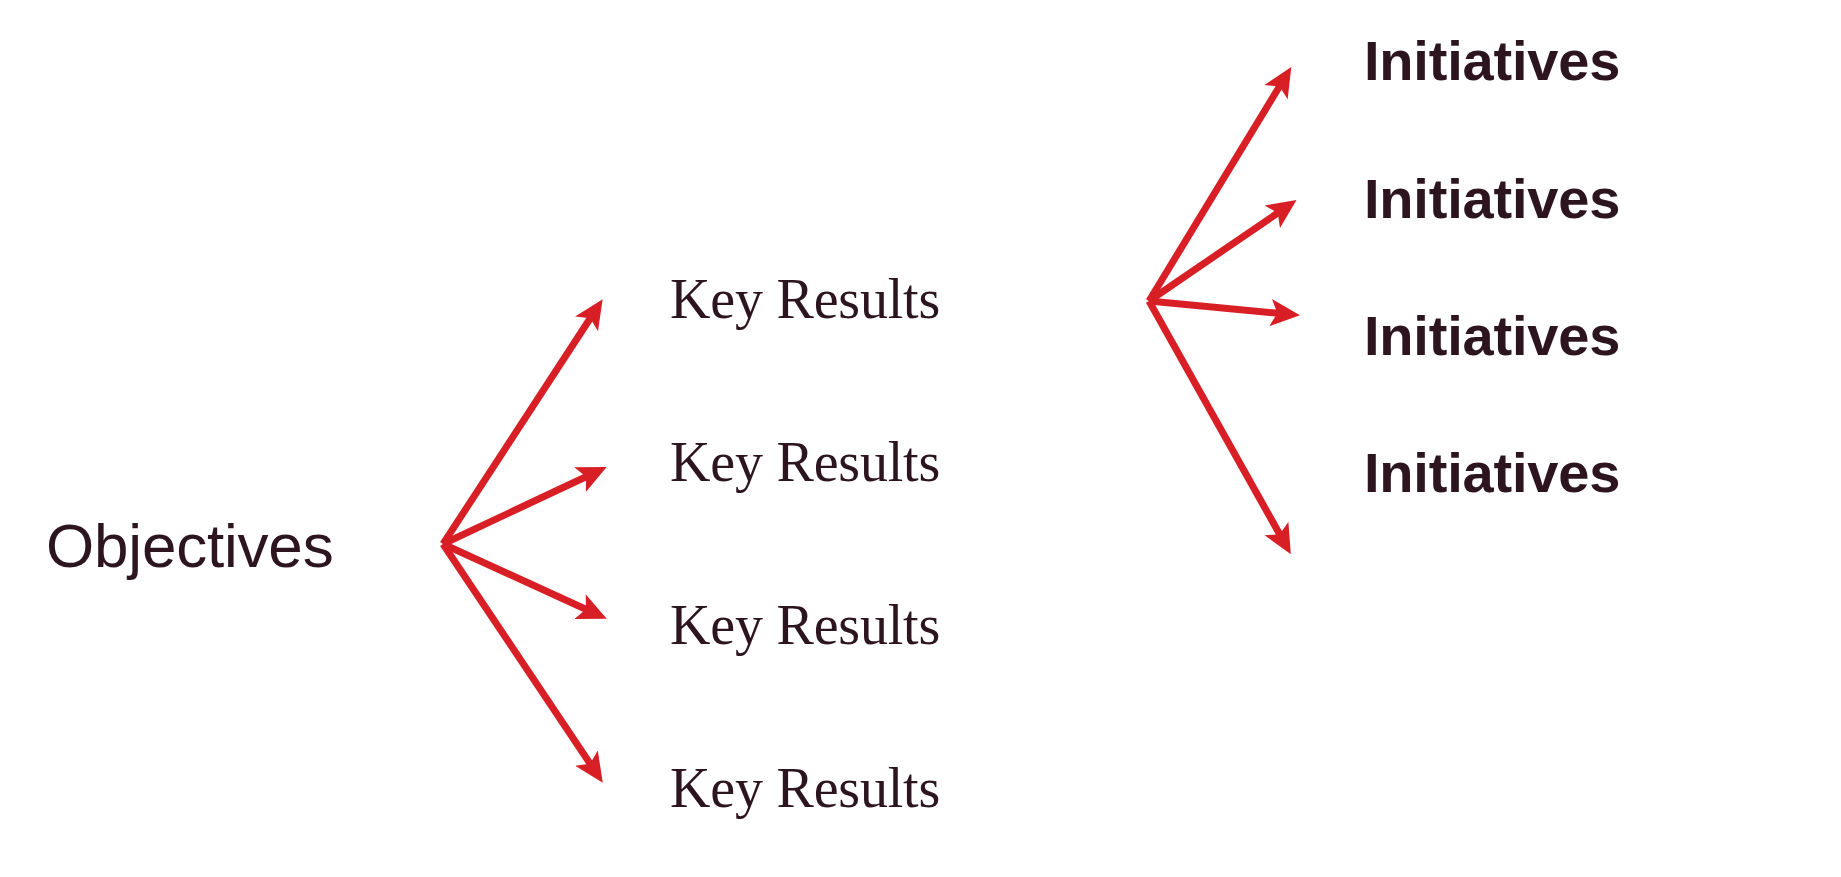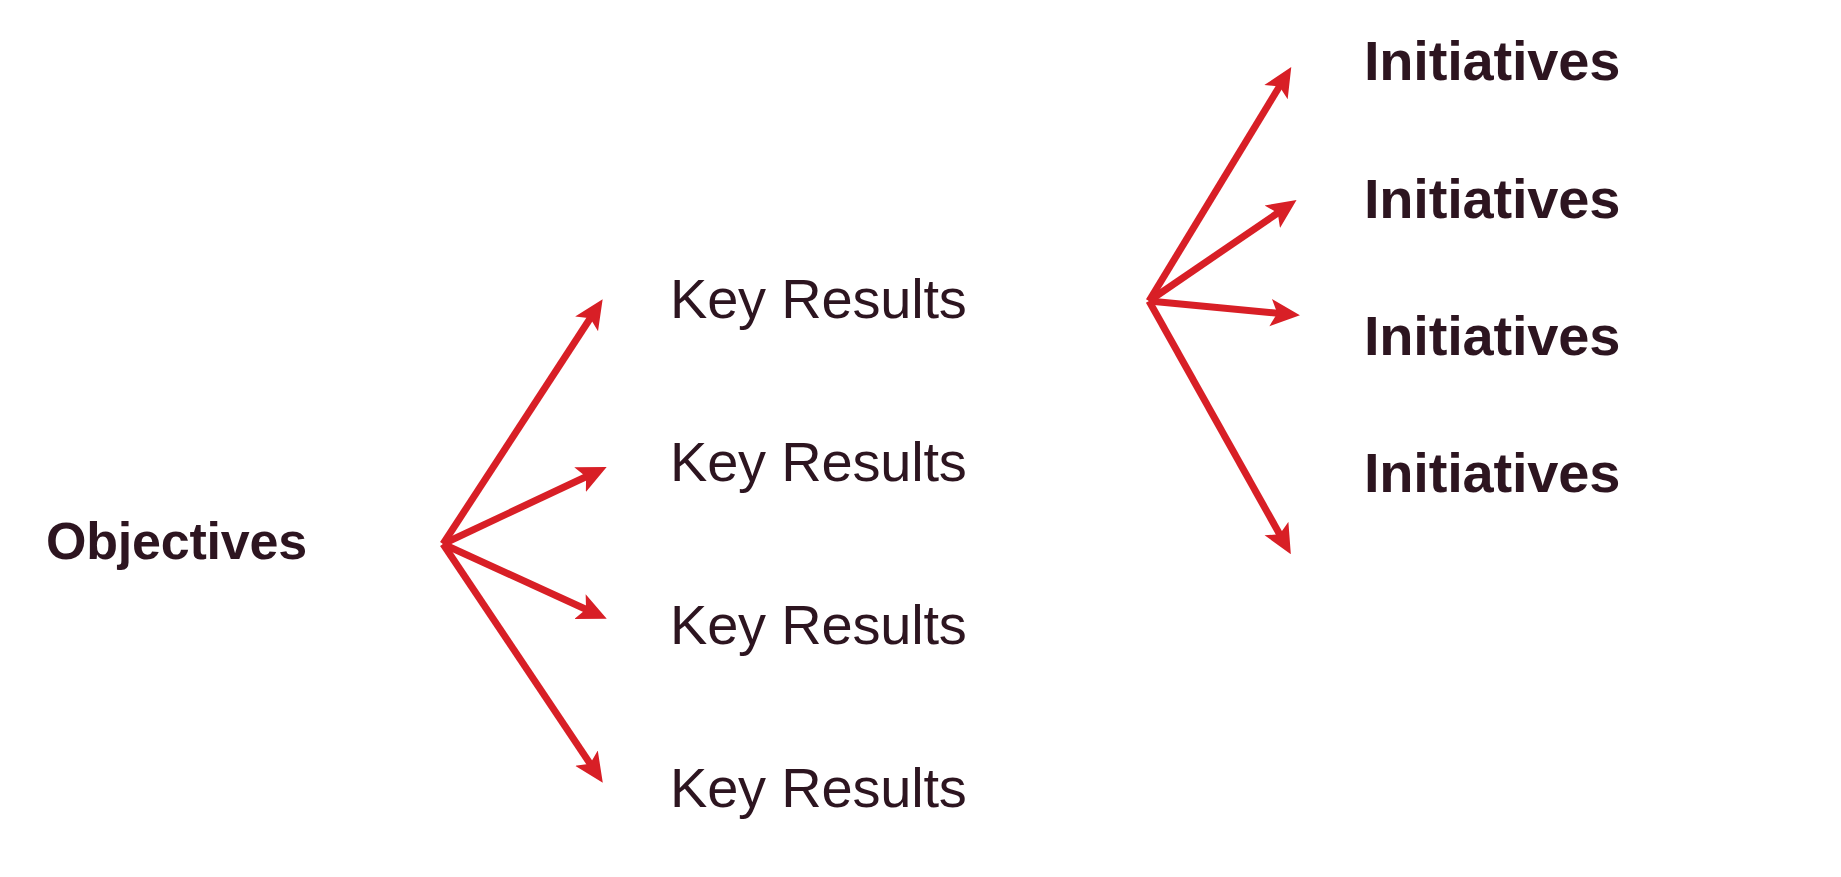--- a/index.html
+++ b/index.html
@@ -28,26 +28,27 @@
     height: 877px;
   }
   .node-label {
     position: absolute;
     white-space: nowrap;
     color: #2d1520;
     line-height: 1;
     letter-spacing: -0.2px;
   }
   .level-objective {
-    font-size: 52px;
-    font-weight: bold;
+    font-size: 62px;
+    font-weight: normal;
   }
   .level-keyresult {
     font-size: 56px;
     font-weight: normal;
+    font-family: Liberation Serif, serif;
   }
   .level-initiative {
     font-size: 56px;
     font-weight: bold;
   }
 </style>
 </head>
 <body>
 
 <div id="canvas">

